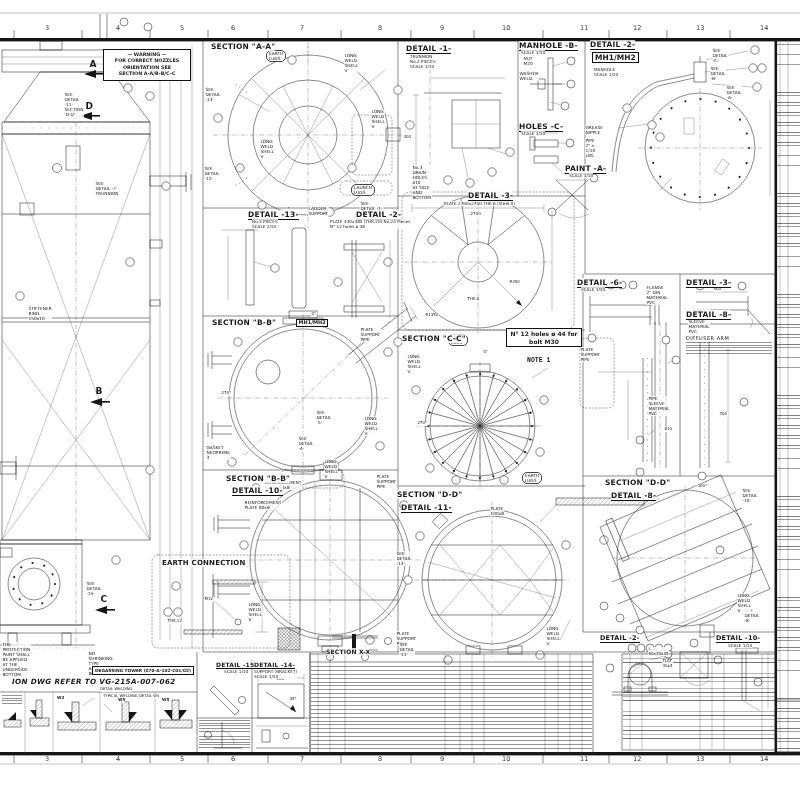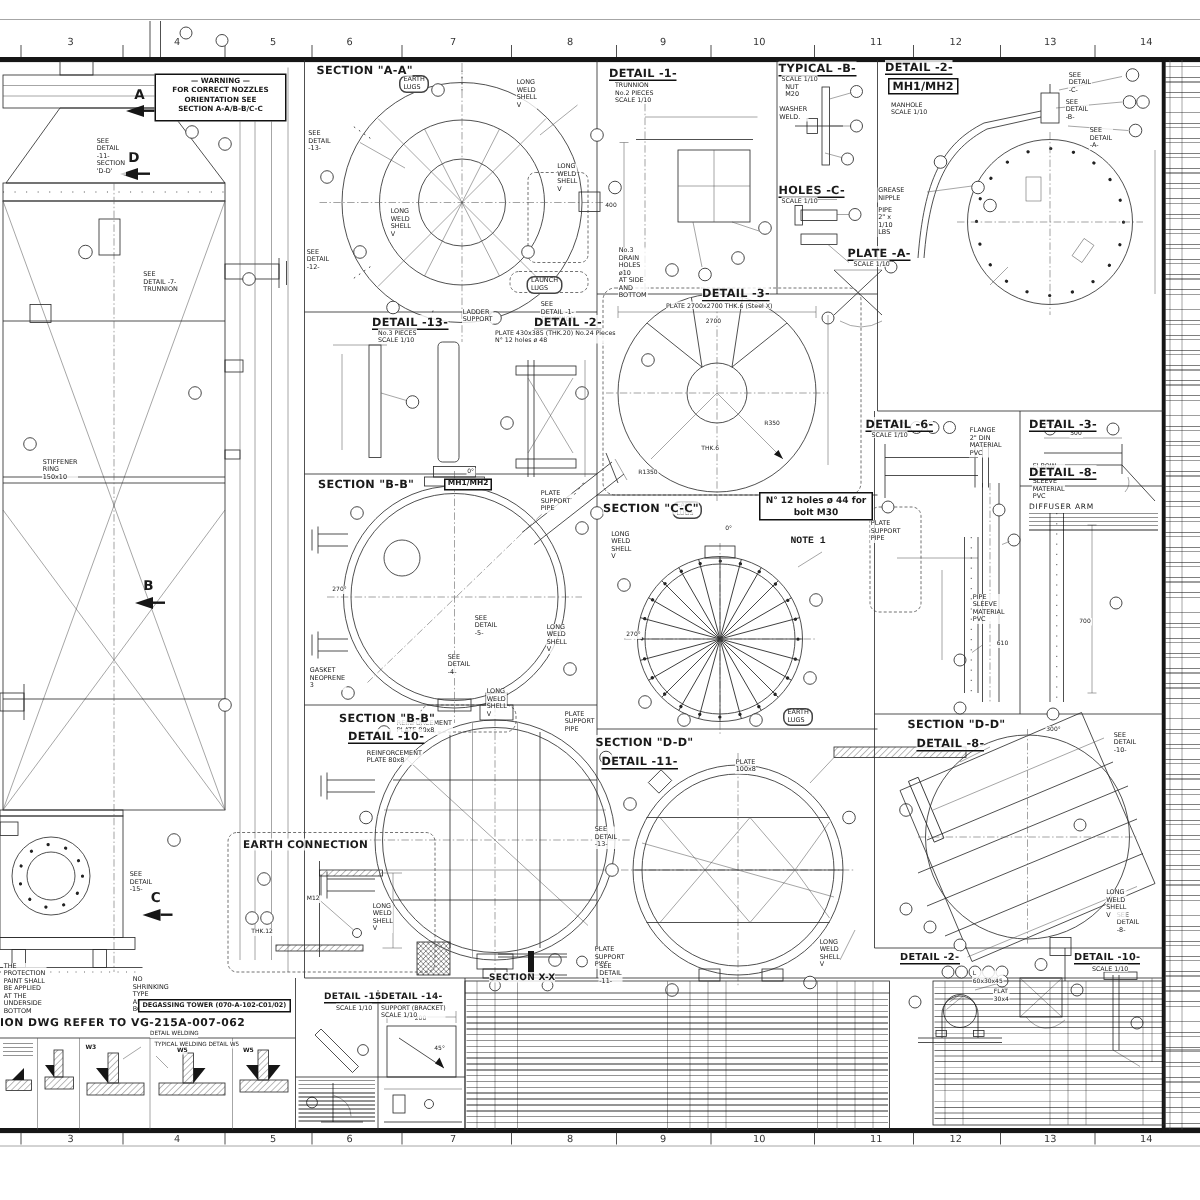--- a/index.html
+++ b/index.html
@@ -729,25 +729,25 @@
 <div class="ts" style="left:326px;top:648px;font-size:6px;">SECTION X-X</div>
 <div class="td" style="left:406px;top:44px;">DETAIL -1-</div>
 <div class="sub" style="left:410px;top:54px;">TRUNNION
 No.2 PIECES
 SCALE 1/10</div>
 <div class="td" style="left:468px;top:191px;">DETAIL -3-</div>
 <div class="sub" style="left:444px;top:201px;">PLATE 2700x2700 THK.6 (Steel X)</div>
 <div class="ts" style="left:402px;top:334px;">SECTION "C-C"</div>
 <div class="ts" style="left:397px;top:490px;">SECTION "D-D"</div>
 <div class="td" style="left:401px;top:503px;">DETAIL -11-</div>
-<div class="td" style="left:519px;top:41px;">TYPICAL -B-</div>
+<div class="td" style="left:519px;top:41px;">MANHOLE -B-</div>
 <div class="sub" style="left:521px;top:50px;">SCALE 1/10</div>
 <div class="td" style="left:519px;top:122px;">HOLES -C-</div>
 <div class="sub" style="left:521px;top:131px;">SCALE 1/10</div>
-<div class="td" style="left:565px;top:164px;">PLATE -A-</div>
+<div class="td" style="left:565px;top:164px;">PAINT -A-</div>
 <div class="sub" style="left:569px;top:173px;">SCALE 1/10</div>
 <div class="td" style="left:590px;top:40px;">DETAIL -2-</div>
 <div class="box mh" style="left:592px;top:52px;">MH1/MH2</div>
 <div class="sub" style="left:594px;top:67px;">MANHOLE
 SCALE 1/10</div>
 <div class="td" style="left:577px;top:278px;">DETAIL -6-</div>
 <div class="sub" style="left:581px;top:287px;">SCALE 1/10</div>
 <div class="td" style="left:686px;top:278px;">DETAIL -3-</div>
 <div class="td" style="left:686px;top:310px;">DETAIL -8-</div>
 <div class="sub" style="left:686px;top:335px;font-size:5px;letter-spacing:.5px;">DIFFUSER ARM</div>
@@ -756,21 +756,21 @@
 <div class="td" style="left:611px;top:491px;">DETAIL -8-</div>
 <div class="td" style="left:600px;top:634px;font-size:6.5px;">DETAIL -2-</div>
 <div class="td" style="left:716px;top:634px;font-size:6.5px;">DETAIL -10-</div>
 <div class="sub" style="left:728px;top:643px;">SCALE 1/10</div>
 
 <div class="box holes" style="left:506px;top:328px;">N° 12 holes ø 44
 for bolt M30</div>
 <div class="note1" style="left:527px;top:357px;font-family:Liberation Mono, monospace;">NOTE 1</div>
 
 <div class="box deg" style="left:92px;top:666px;">DEGASSING TOWER (070-A-102-C01/02)</div>
-<div class="big" style="left:0px;top:677px;">ION DWG REFER TO VG-215A-007-062</div>
+<div class="big" style="left:12px;top:677px;font-style:italic;">ION DWG REFER TO VG-215A-007-062</div>
 <div class="sub" style="left:100px;top:687px;font-size:3.8px;">DETAIL WELDING</div>
 <div class="sub" style="left:103px;top:694px;font-size:3.8px;">TYPICAL WELDING DETAIL W5</div>
 <div class="sub" style="left:57px;top:696px;font-size:4px;font-weight:bold;">W3</div>
 <div class="sub" style="left:118px;top:698px;font-size:4px;font-weight:bold;">W5</div>
 <div class="sub" style="left:162px;top:698px;font-size:4px;font-weight:bold;">W5</div>
 
 <div style="position:absolute;left:0;top:0;">
 
 <div class="lbl" style="left: 64px; top: 92px;">SEE DETAIL -11-
 SECTION 'D-D'</div>

